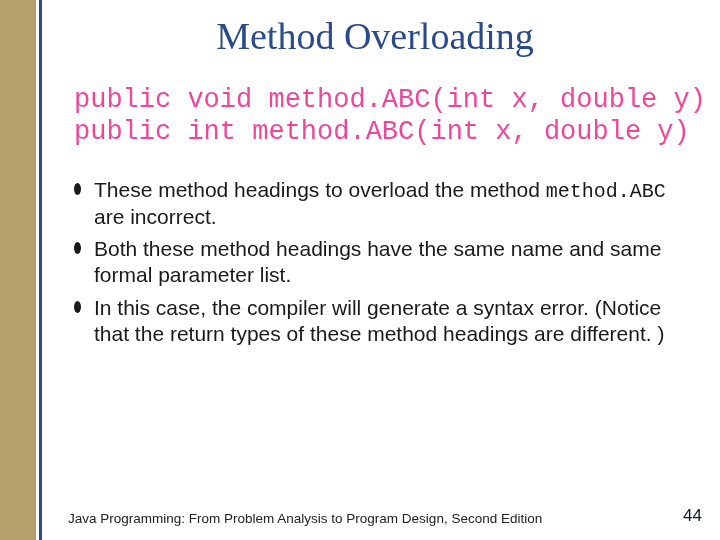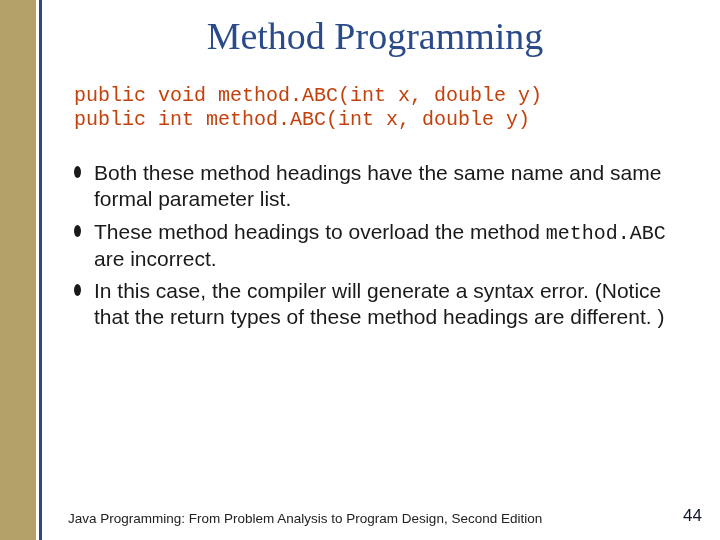--- a/index.html
+++ b/index.html
@@ -31,22 +31,22 @@
   .title {
     font-family: "Times New Roman", Times, serif;
     font-size: 38px;
     font-weight: 400;
     color: #2a4a8a;
     text-align: center;
     margin-bottom: 26px;
   }
   .code {
     font-family: "Courier New", Courier, monospace;
-    font-size: 20px;
-    color: #c2410c;
+    font-size: 27px;
+    color: #ec4899;
     white-space: pre;
     line-height: 1.2;
     margin-bottom: 28px;
     margin-left: 4px;
   }
   ul.bullets {
     list-style: none;
     font-size: 21px;
     line-height: 1.25;
     color: #1a1a1a;
@@ -82,26 +82,26 @@
     color: #0f172a;
   }
 </style>
 </head>
 <body>
 
 <div class="side-stripe"></div>
 <div class="side-line"></div>
 
 <div class="slide">
-  <h1 class="title">Method Programming</h1>
+  <h1 class="title">Method Overloading</h1>
 
   <div class="code"><span>public void method.ABC(int x, double y)</span>
 <span>public int method.ABC(int x, double y)</span></div>
 
   <ul class="bullets">
+    <li><span>These method headings to overload the method </span><span class="mono">method.ABC</span><span> are incorrect.</span></li>
     <li>Both these method headings have the same name and same formal parameter list.</li>
-    <li><span>These method headings to overload the method </span><span class="mono">method.ABC</span><span> are incorrect.</span></li>
     <li>In this case, the compiler will generate a syntax error. (Notice that the return types of these method headings are different. )</li>
   </ul>
 </div>
 
 <div class="footer">Java Programming: From Problem Analysis to Program Design, Second Edition</div>
 <div class="pagenum">44</div>
 
 </body></html>

